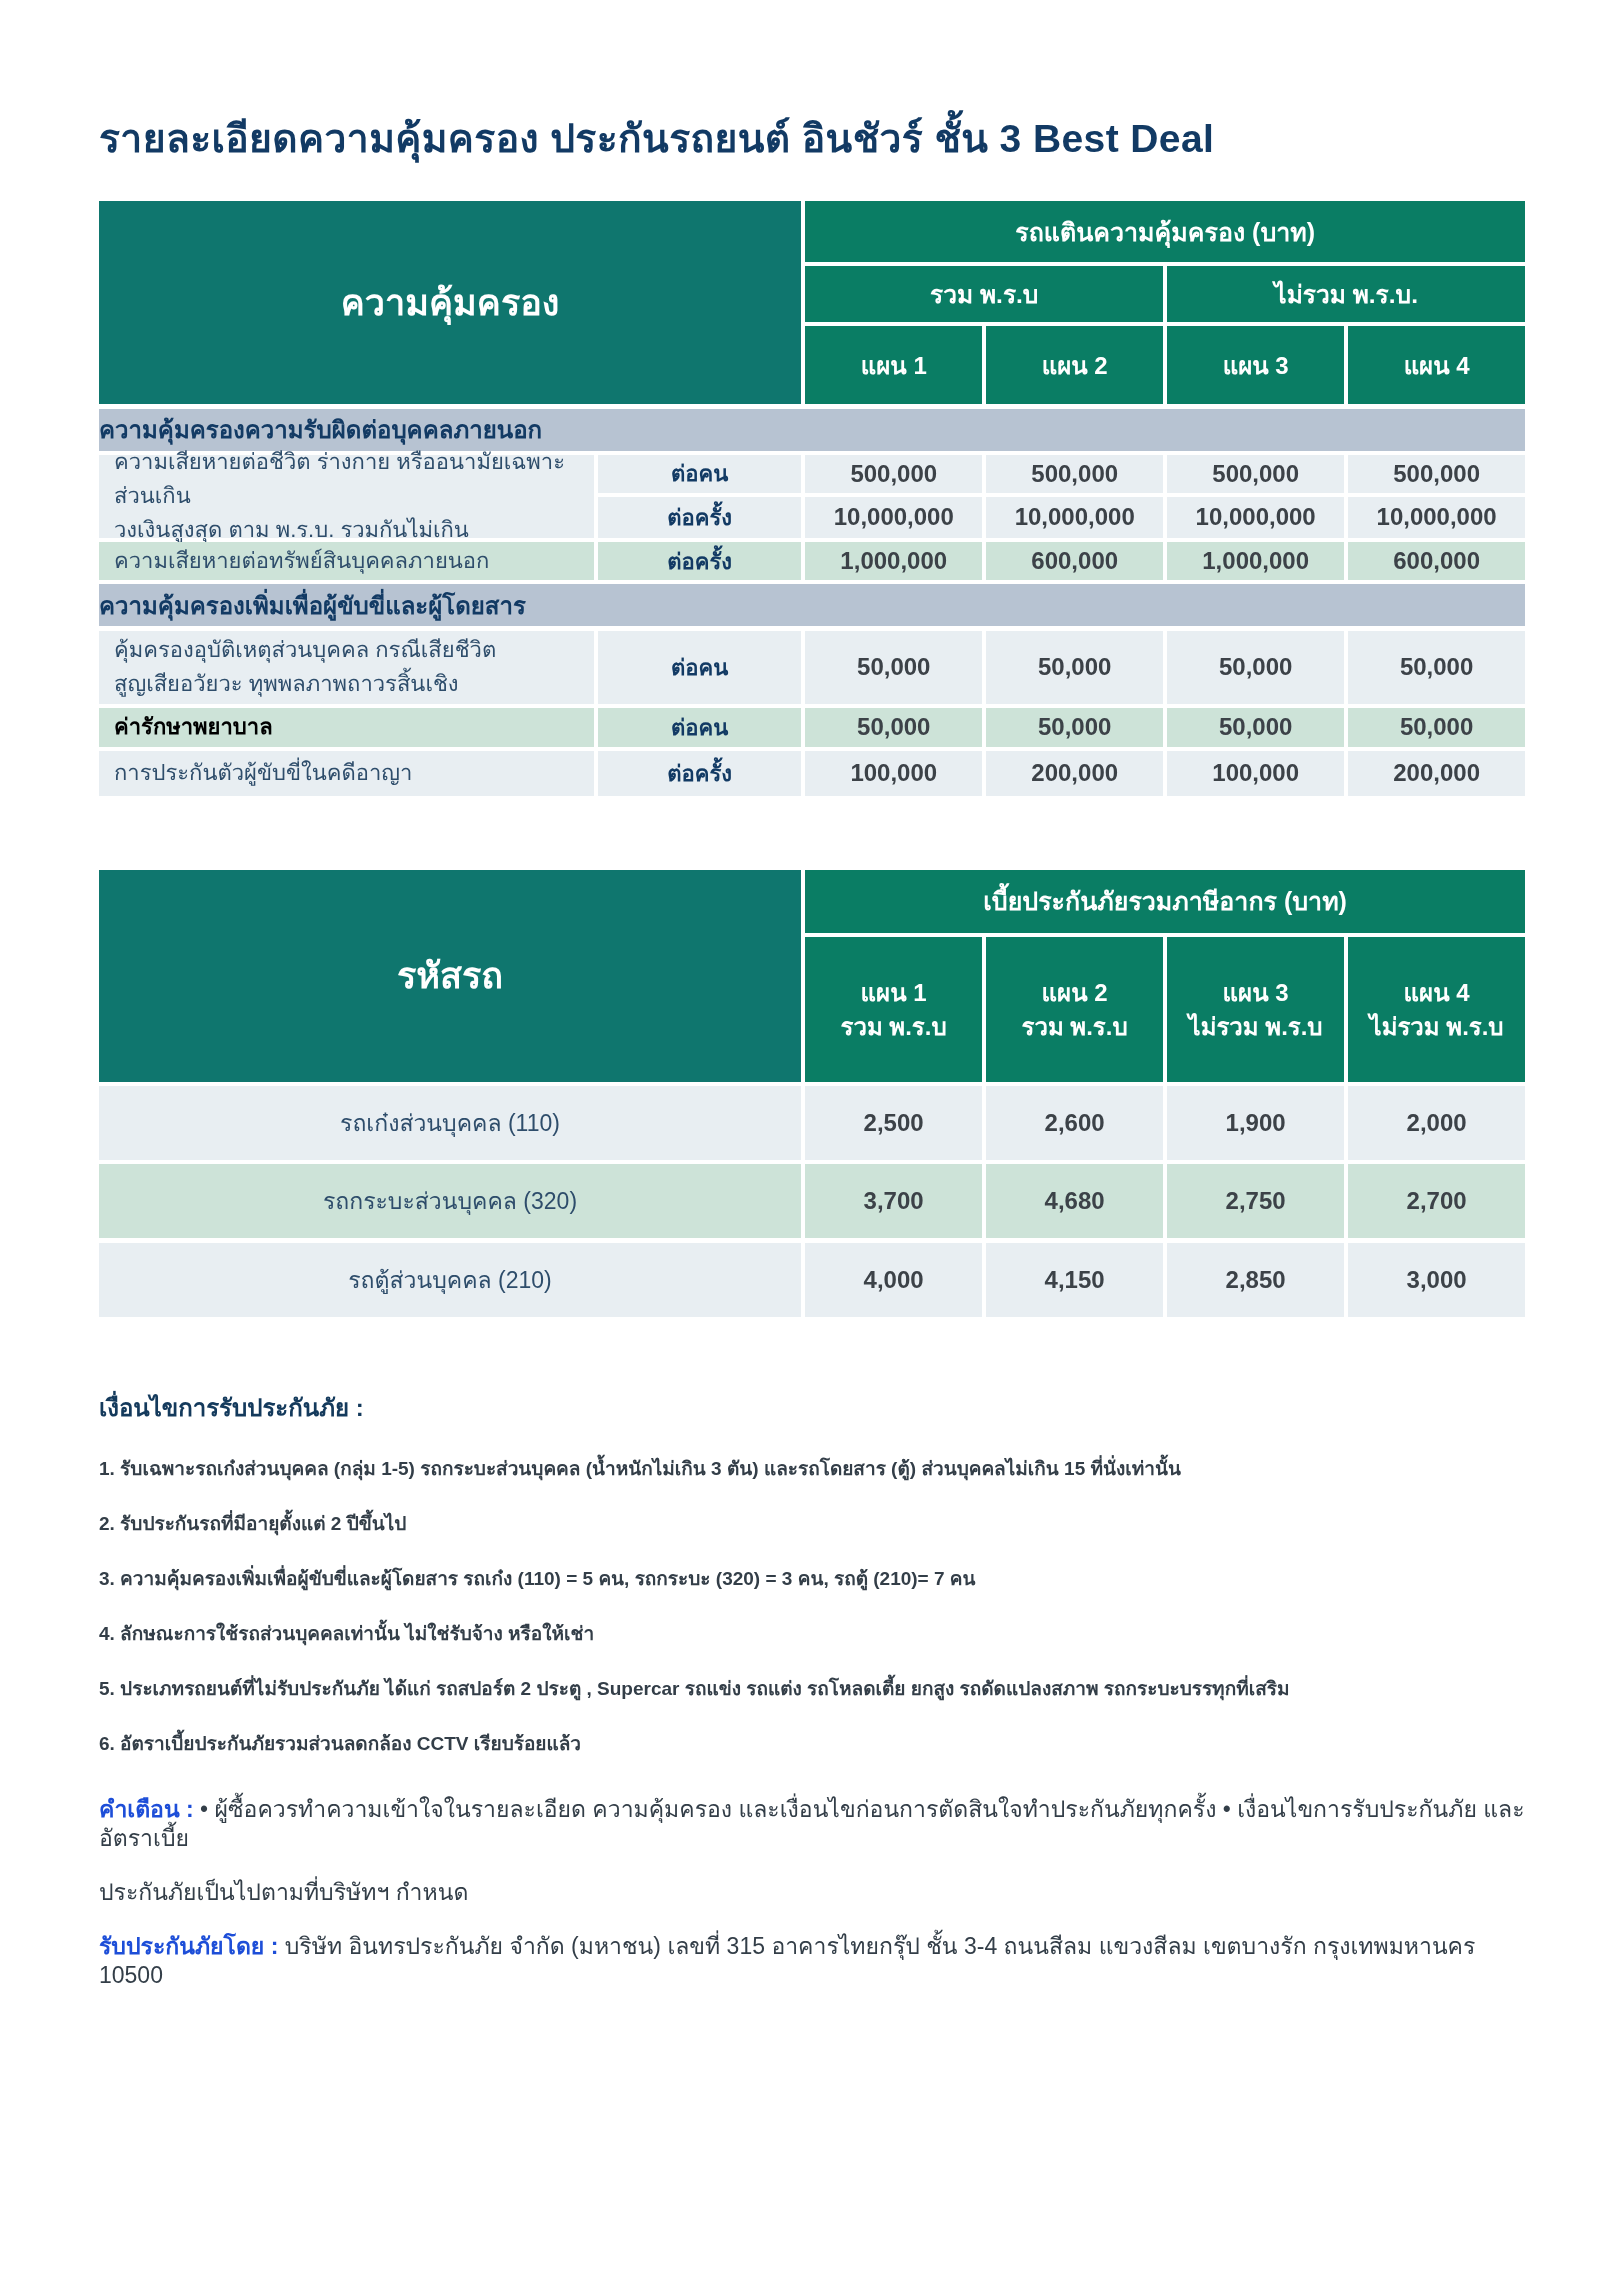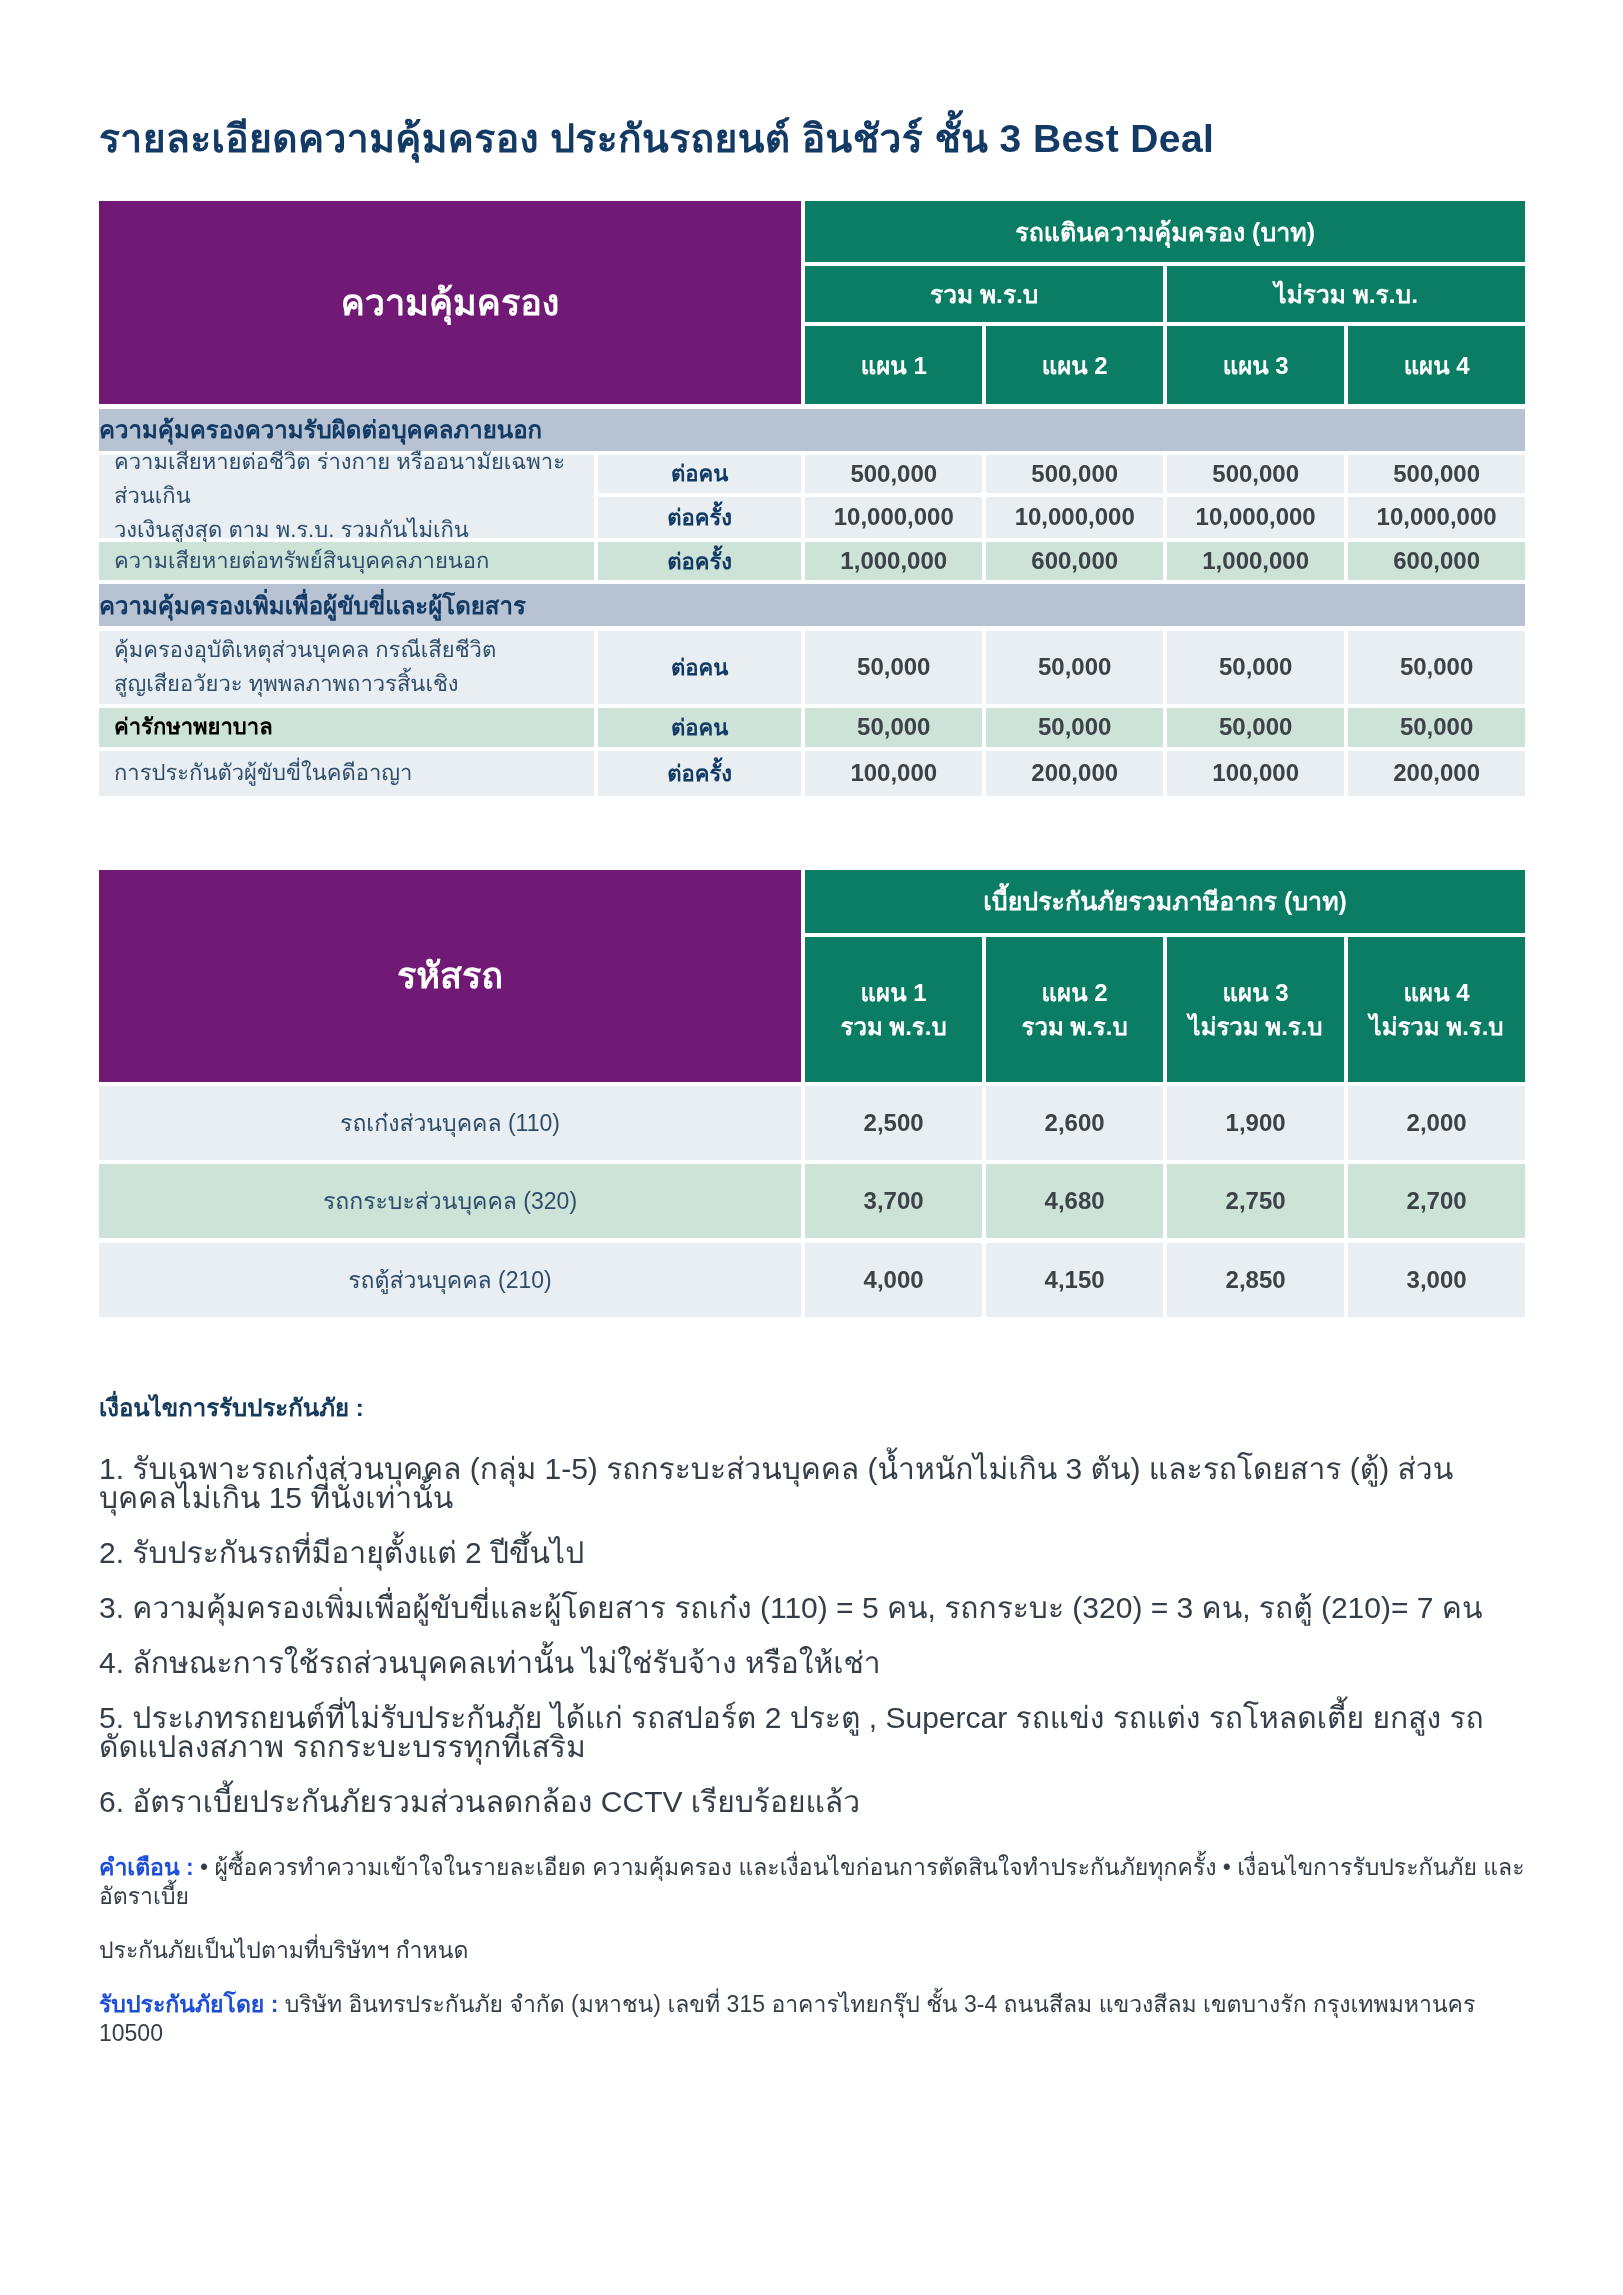--- a/index.html
+++ b/index.html
@@ -17,21 +17,21 @@
     font-size: 39px;
     font-weight: bold;
     color: #123a64;
     letter-spacing: 0.4px;
     white-space: nowrap;
   }
 
   
   .grid { display: grid; gap: 4.2px; background: #ffffff; }
   .cell { display: flex; align-items: center; justify-content: center; text-align: center; }
-  .navy  { background: #701a75; color: #ffffff; }
+  .navy  { background: #0f766e; color: #ffffff; }
   .green { background: #0a7d64; color: #ffffff; }
   .band  { background: #b7c3d2; color: #123a64; font-weight: bold; font-size: 24px;
            display: flex; align-items: center; }
   .light { background: #e8eef2; }
   .mint  { background: #cde3d8; }
 
   .corner-title { font-size: 36px; font-weight: bold; }
   .amount-head  { font-size: 25px; font-weight: bold; }
   .group-head   { font-size: 24.5px; font-weight: bold; }
   .plan-head    { font-size: 24px; font-weight: bold; line-height: 1.4; }
@@ -55,21 +55,21 @@
   .t2 {
     margin-top: 74px;
     grid-template-columns: 702px 1fr 1fr 1fr 1fr;
     grid-template-rows: 63px 145px 74px 74px 74px;
   }
   .carlabel { color: #2e4d6b; font-size: 23px; }
 
   
   .conditions { margin-top: 71px; }
   .cond-heading { font-size: 24px; font-weight: bold; color: #143a5c; margin-bottom: 27px; }
-  .cond-item { font-size: 30px; line-height: 29px; margin-bottom: 26px; color: #333e48; }
+  .cond-item { font-size: 19px; line-height: 29px; margin-bottom: 26px; color: #333e48; font-weight: bold; }
   .cond-item.indent { padding-left: 29px; }
   .warning { margin-top: 37px; font-size: 23px; line-height: 29px; }
   .warning p { margin-bottom: 25px; }
   .warning strong, .insurer strong { color: #1d4ed8; font-weight: bold; }
   .insurer { margin-top: 19px; font-size: 23px; line-height: 29px; }
 </style>
 </head>
 <body>
 
 <div class="page">

